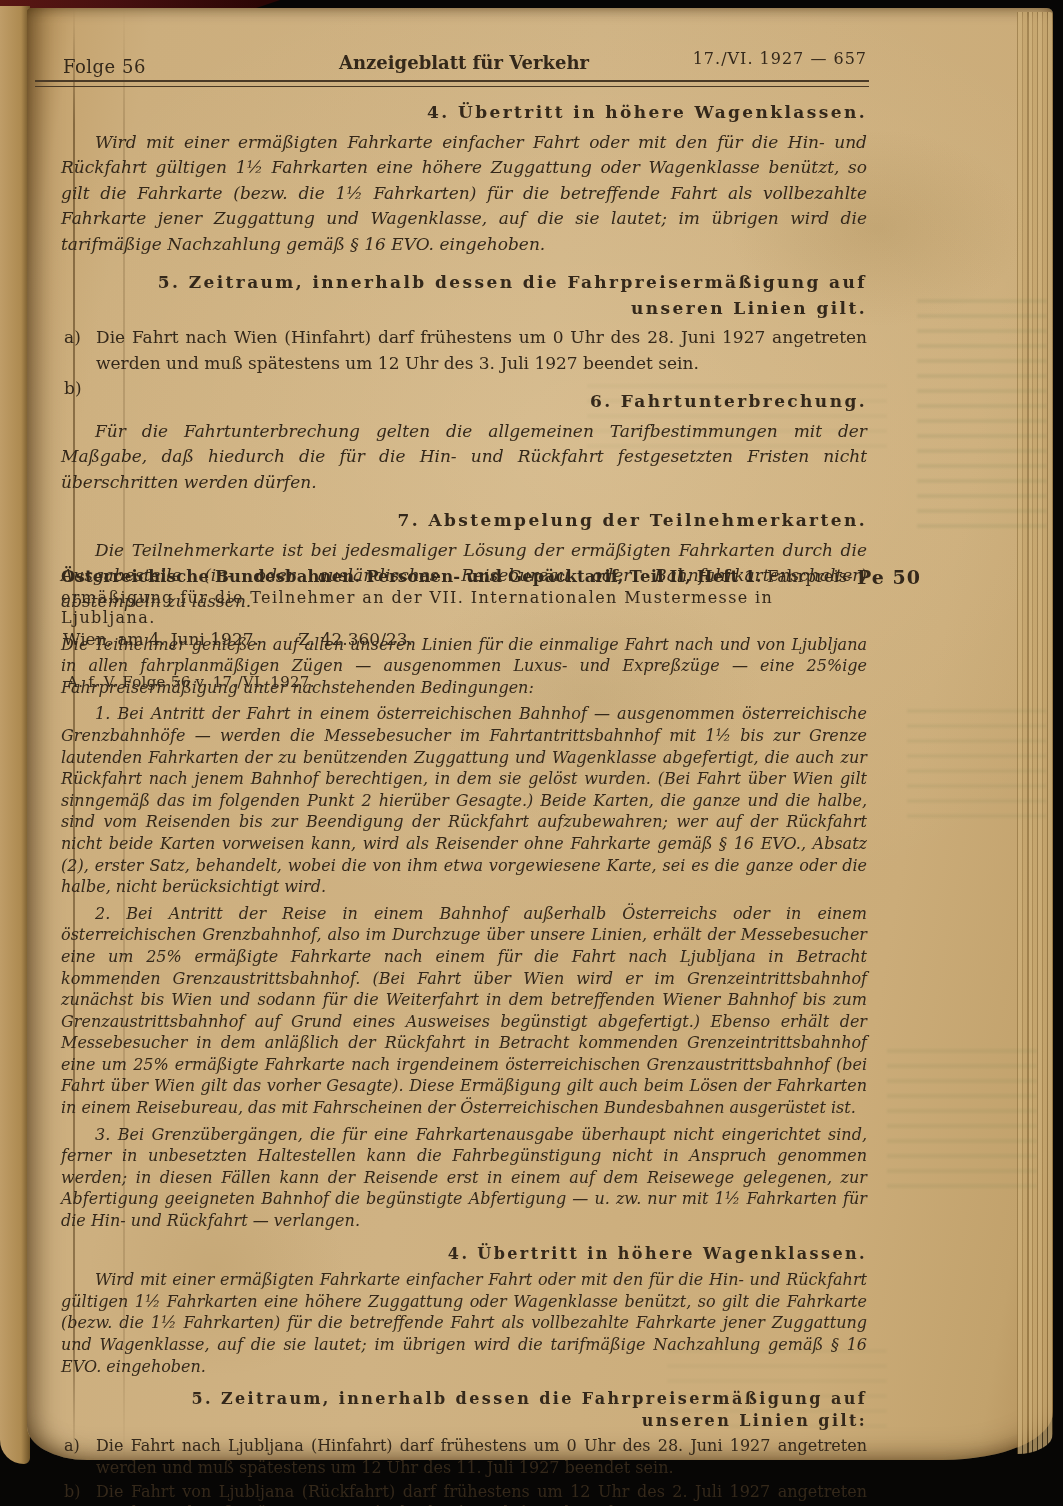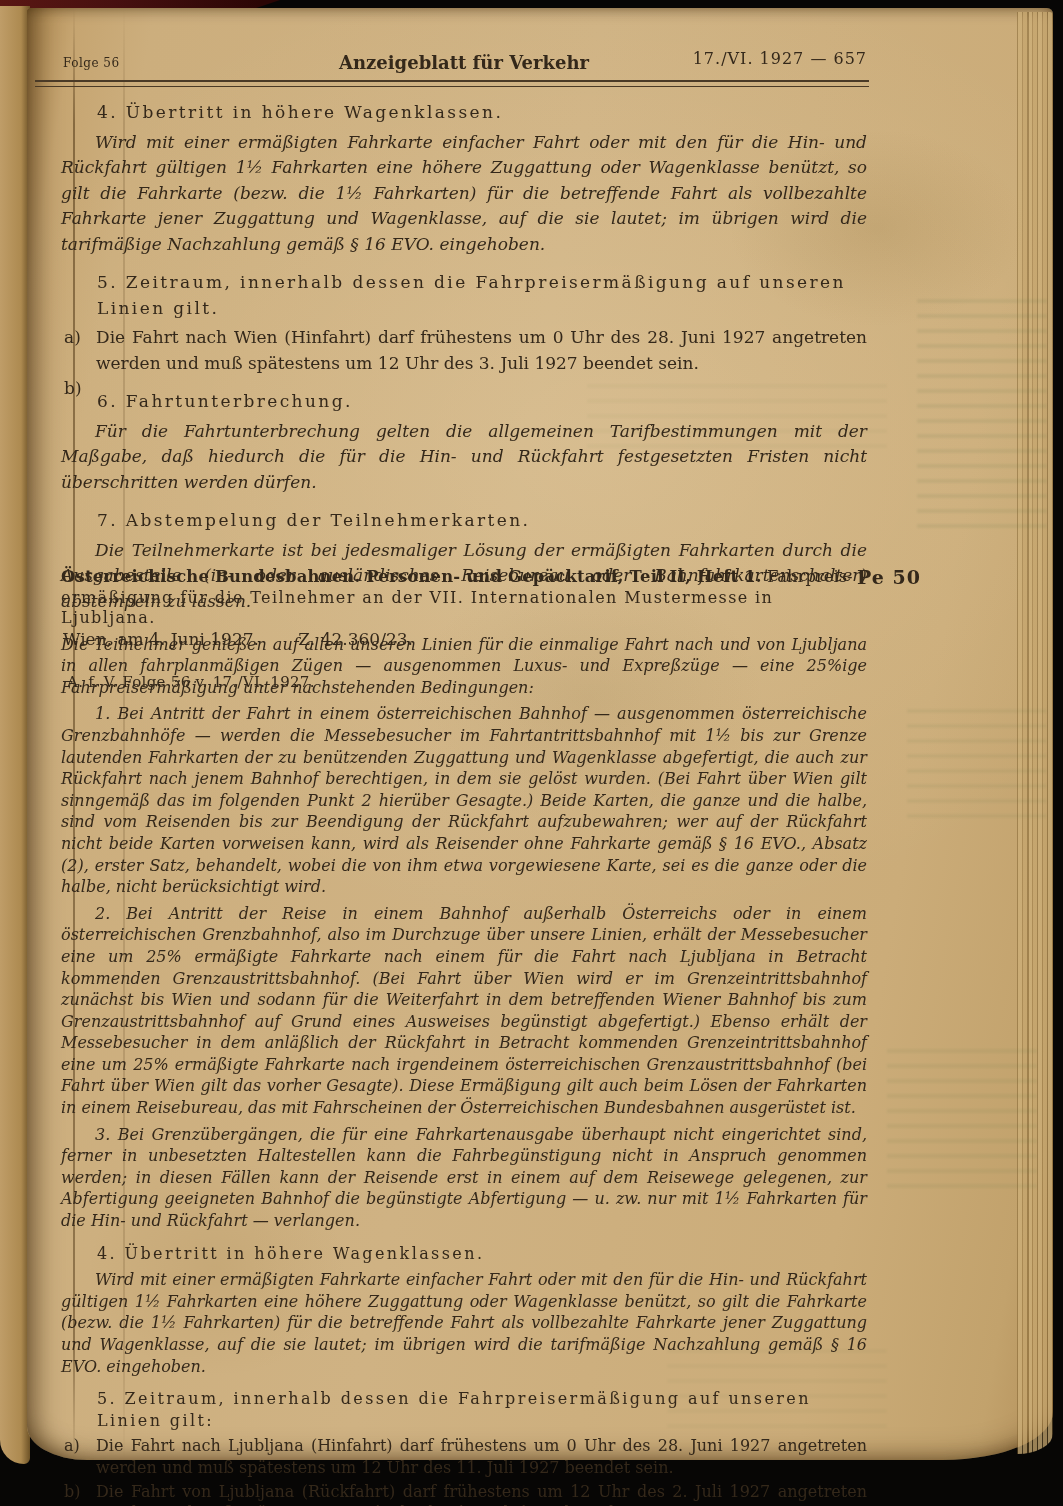--- a/index.html
+++ b/index.html
@@ -56,28 +56,28 @@
   
   .stain{position:absolute;z-index:3;pointer-events:none;border-radius:50%;}
   .stain-1{left:700px;top:120px;width:300px;height:200px;background:radial-gradient(ellipse at center,rgba(140,110,55,.18),rgba(0,0,0,0) 70%);}
   .stain-2{left:60px;top:1150px;width:260px;height:220px;background:radial-gradient(ellipse at center,rgba(150,118,60,.14),rgba(0,0,0,0) 70%);}
   .stain-3{left:380px;top:560px;width:360px;height:260px;background:radial-gradient(ellipse at center,rgba(120,95,45,.10),rgba(0,0,0,0) 70%);}
 
   .content{position:absolute;left:34px;top:38px;width:806px;z-index:4;}
 
   
   .header-row{position:relative;height:40px;}
-  .header-issue{position:absolute;left:2px;top:10px;font-size:12px;letter-spacing:.5px;}
+  .header-issue{position:absolute;left:2px;top:10px;font-size:18px;letter-spacing:.5px;}
   .header-title{position:absolute;left:50%;transform:translateX(-50%);top:6px;font-weight:bold;font-size:18px;white-space:nowrap;text-align:center;}
   .header-datepage{position:absolute;right:0;top:3px;font-size:16px;letter-spacing:1px;white-space:nowrap;margin-left:32px;}
   .double-rule{position:absolute;left:-26px;right:-2px;top:34px;height:4px;
     border-top:2px solid #4a3a26;border-bottom:1.5px solid #4a3a26;}
 
   
-  .sec-heading{letter-spacing:2.4px;margin:0;padding:0 0 0 36px;font-weight:normal;font-size:inherit;}
+  .sec-heading{letter-spacing:2.4px;margin:0;padding:0 0 0 36px;font-weight:bold;font-size:inherit;text-align:right;}
   .para{margin:0;text-indent:34px;text-align:justify;hyphens:auto;font-style:italic;}
   .hang{position:relative;margin:0;padding-left:35px;text-align:justify;hyphens:auto;}
   .hang .lab{position:absolute;left:3px;top:0;}
 
   
   .article1{position:absolute;left:0;top:54px;width:806px;font-size:17px;line-height:25.5px;}
   .article1 .sec-heading{margin:13px 0 4px;}
   .article1 .sec-heading.first{margin-top:0;}
   .dateline{margin-top:13px;padding-left:2px;}
   .dateline .ref{margin-left:34px;}

